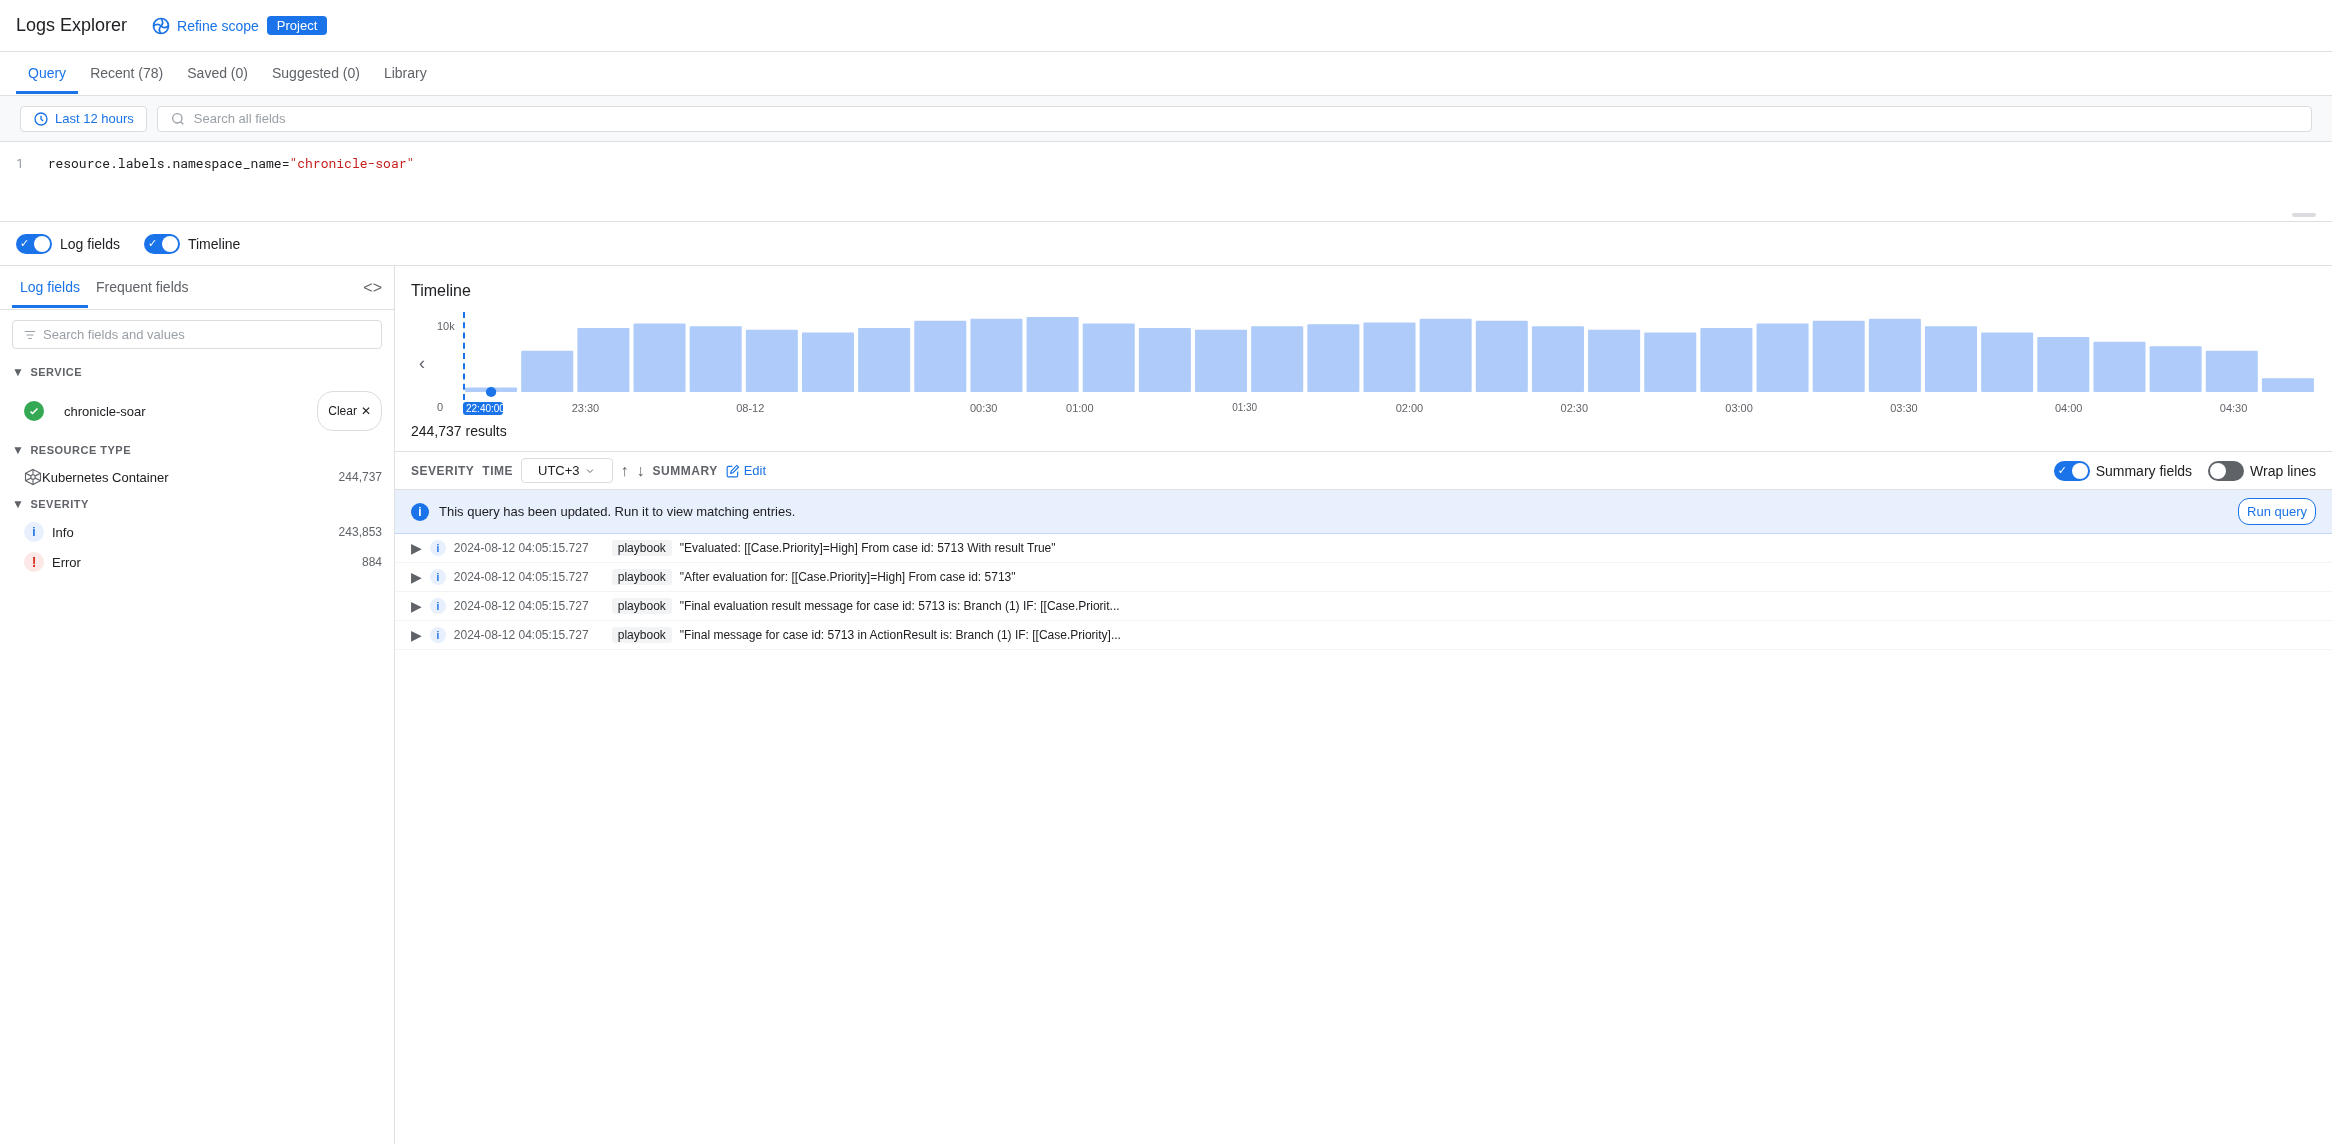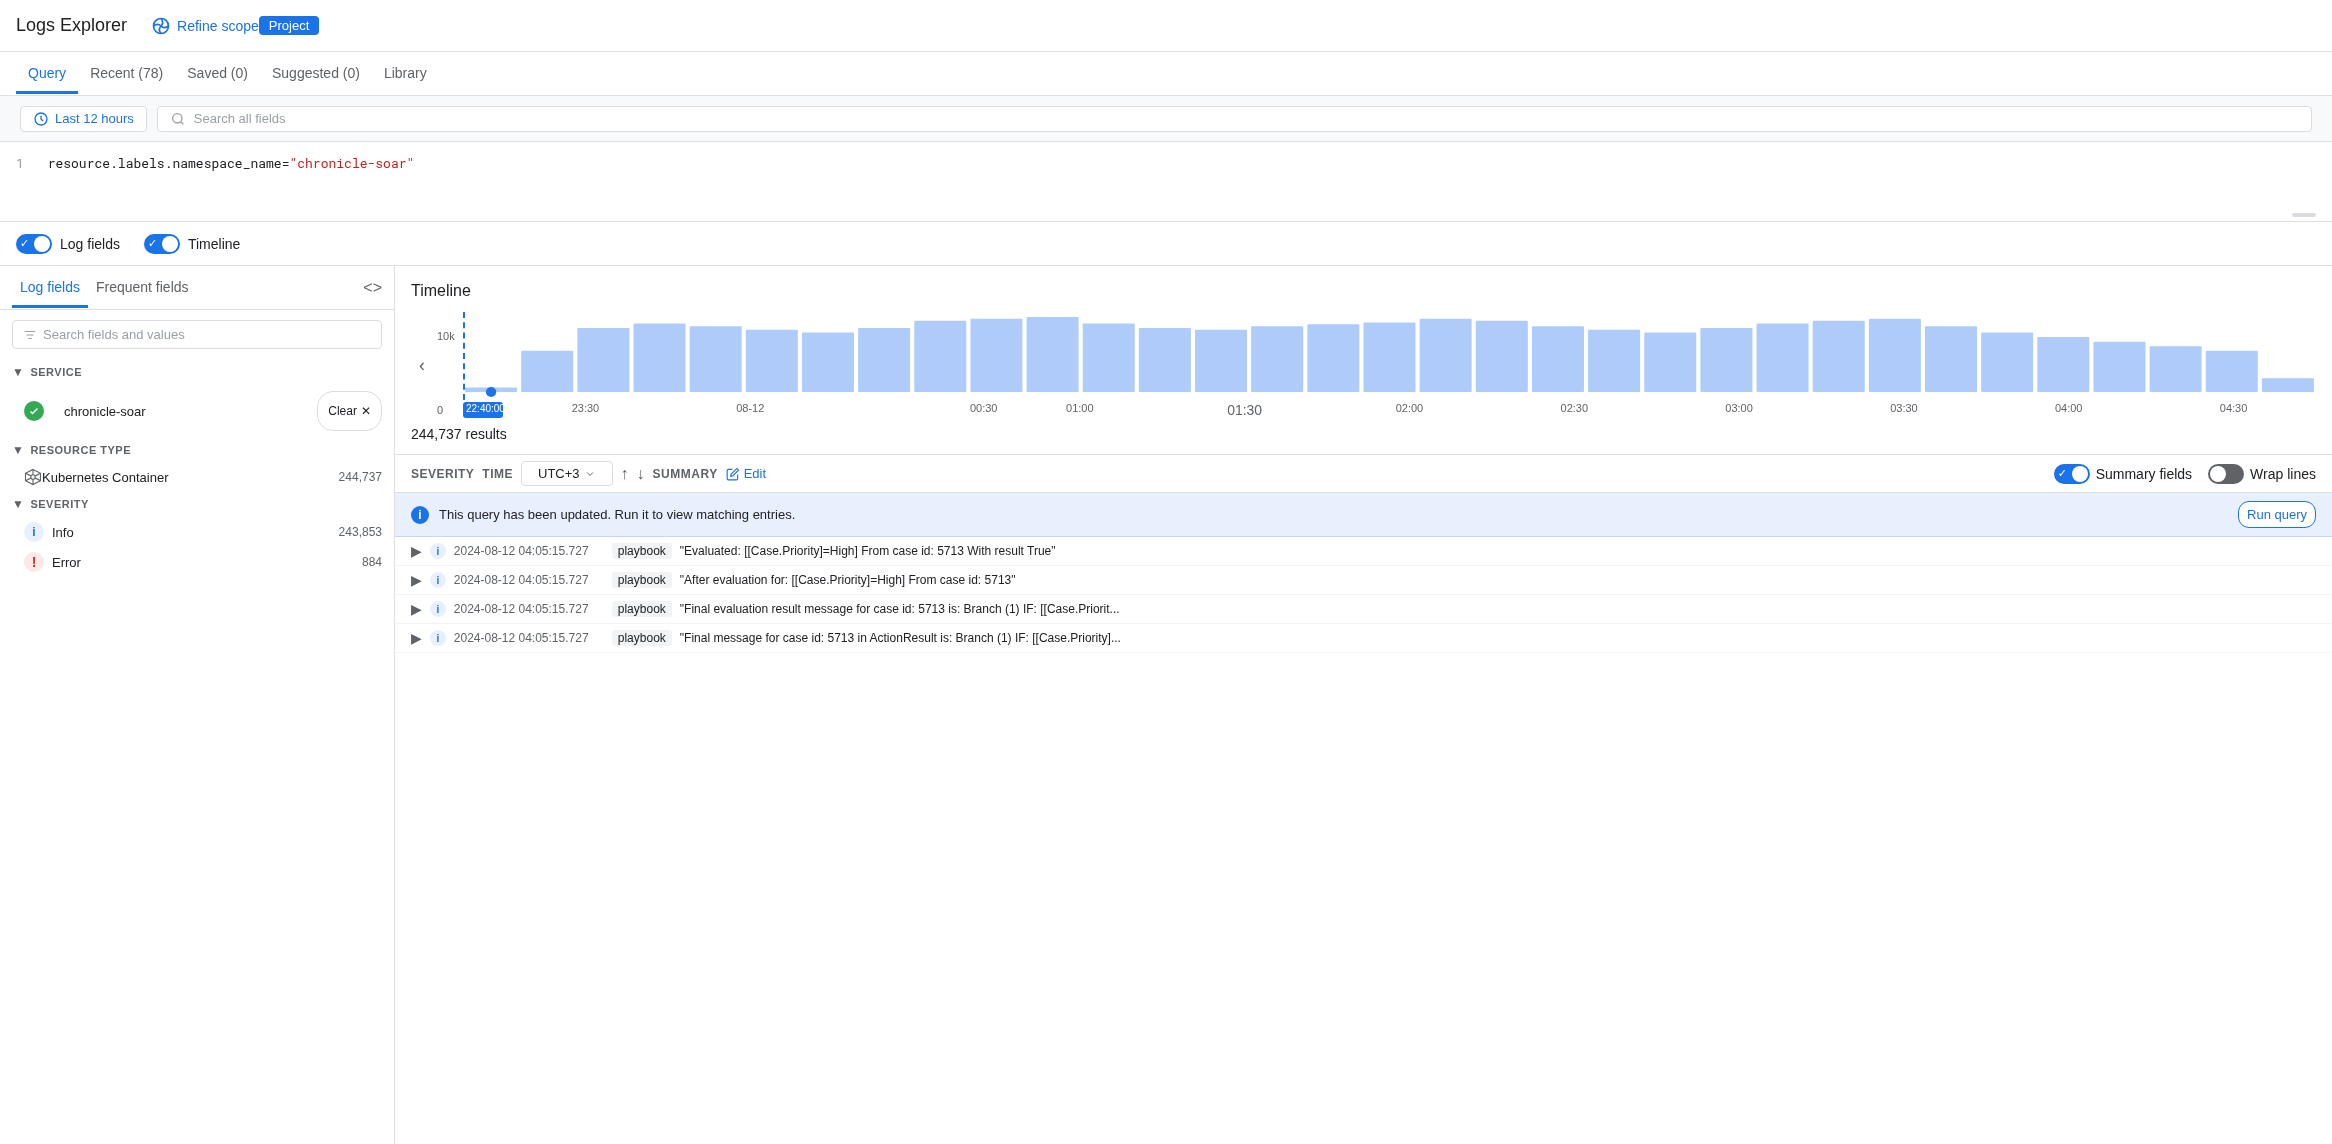--- a/index.html
+++ b/index.html
@@ -8,21 +8,21 @@
     
     .app-header {
       display: flex; align-items: center; padding: 10px 16px; border-bottom: 1px solid #e0e0e0; height: 52px;
     }
     .app-title { font-size: 18px; font-weight: 500; color: #202124; }
     .refine-scope-btn {
       display: flex; align-items: center; gap: 6px; margin-left: 24px; color: #1a73e8; font-size: 14px; cursor: pointer; border: none; background: none;
     }
     .refine-scope-icon { width: 20px; height: 20px; color: #1a73e8; }
     .project-badge {
-      background: #1a73e8; color: #fff; border-radius: 4px; padding: 2px 10px; font-size: 13px; font-weight: 500; 
+      background: #1a73e8; color: #fff; border-radius: 4px; padding: 2px 10px; font-size: 13px; font-weight: 500; margin-left: 8px;
     }
 
     
     .tabs-bar {
       display: flex; align-items: center; border-bottom: 1px solid #e0e0e0; padding: 0 16px; height: 44px;
     }
     .tab {
       padding: 10px 12px; font-size: 14px; color: #5f6368; cursor: pointer; border-bottom: 3px solid transparent; margin-bottom: -1px; white-space: nowrap;
     }
     .tab.active { color: #1a73e8; border-bottom-color: #1a73e8; font-weight: 500; }
@@ -270,21 +270,21 @@
     </div>
   </div>
 
   <div class="right-panel">
 
     <div class="timeline-area">
       <div class="timeline-title">Timeline</div>
       <div style="display:flex;align-items:flex-start;gap:0;">
         <button class="chart-nav-btn">‹</button>
         <div style="flex:1;position:relative;">
-          <div style="position:absolute;left:4px;top:18px;font-size:11px;color:#5f6368;">10k</div>
+          <div style="position:absolute;left:4px;top:8px;font-size:11px;color:#5f6368;">10k</div>
           <div style="position:absolute;left:4px;bottom:2px;font-size:11px;color:#5f6368;">0</div>
           <div style="position:relative;margin-left:30px;">
             
             <div style="position:absolute;left:0;top:0;bottom:0;width:1px;border-left:2px dashed #1a73e8;z-index:1;"></div>
             <svg id="chart-svg" width="100%" height="85" viewBox="0 0 1800 85" preserveAspectRatio="none">
             <rect x="2" y="75.42682926829268" width="50.54545454545455" height="4.573170731707317" fill="#aecbfa" rx="1"></rect>
                 <rect x="56.54545454545455" y="38.84146341463414" width="50.54545454545455" height="41.15853658536586" fill="#aecbfa" rx="1"></rect>
                 <rect x="111.0909090909091" y="15.975609756097569" width="50.54545454545455" height="64.02439024390243" fill="#aecbfa" rx="1"></rect>
                 <rect x="165.63636363636363" y="11.402439024390247" width="50.54545454545455" height="68.59756097560975" fill="#aecbfa" rx="1"></rect>
                 <rect x="220.1818181818182" y="14.146341463414629" width="50.54545454545455" height="65.85365853658537" fill="#aecbfa" rx="1"></rect>
@@ -318,21 +318,21 @@
                 <rect x="1747.4545454545455" y="66.28048780487805" width="50.54545454545455" height="13.71951219512195" fill="#aecbfa" rx="1"></rect>
                 <circle cx="27.272727272727273" cy="80" r="5" fill="#1a73e8"></circle>
               </svg>
           </div>
           <div style="display:flex;margin-left:30px;margin-top:2px;">
             <span style="width:40px;background:#1a73e8;color:#fff;border-radius:3px;font-size:10px;padding:1px 3px;text-align:center;flex-shrink:0;">22:40:00</span>
             <span style="flex:1;text-align:center;font-size:11px;color:#5f6368;">23:30</span>
             <span style="flex:1;text-align:center;font-size:11px;color:#5f6368;">08-12</span>
             <span style="flex:1;text-align:right;font-size:11px;color:#5f6368;">00:30</span>
             <span style="flex:1;text-align:center;font-size:11px;color:#5f6368;">01:00</span>
-            <span style="flex:1;text-align:center;font-size:14px;color:#5f6368;">01:30</span>
+            <span style="flex:1;text-align:center;font-size:10px;color:#5f6368;">01:30</span>
             <span style="flex:1;text-align:center;font-size:11px;color:#5f6368;">02:00</span>
             <span style="flex:1;text-align:center;font-size:11px;color:#5f6368;">02:30</span>
             <span style="flex:1;text-align:center;font-size:11px;color:#5f6368;">03:00</span>
             <span style="flex:1;text-align:center;font-size:11px;color:#5f6368;">03:30</span>
             <span style="flex:1;text-align:center;font-size:11px;color:#5f6368;">04:00</span>
             <span style="flex:1;text-align:center;font-size:11px;color:#5f6368;">04:30</span>
           </div>
         </div>
       </div>
       <div class="results-count">244,737 results</div>

